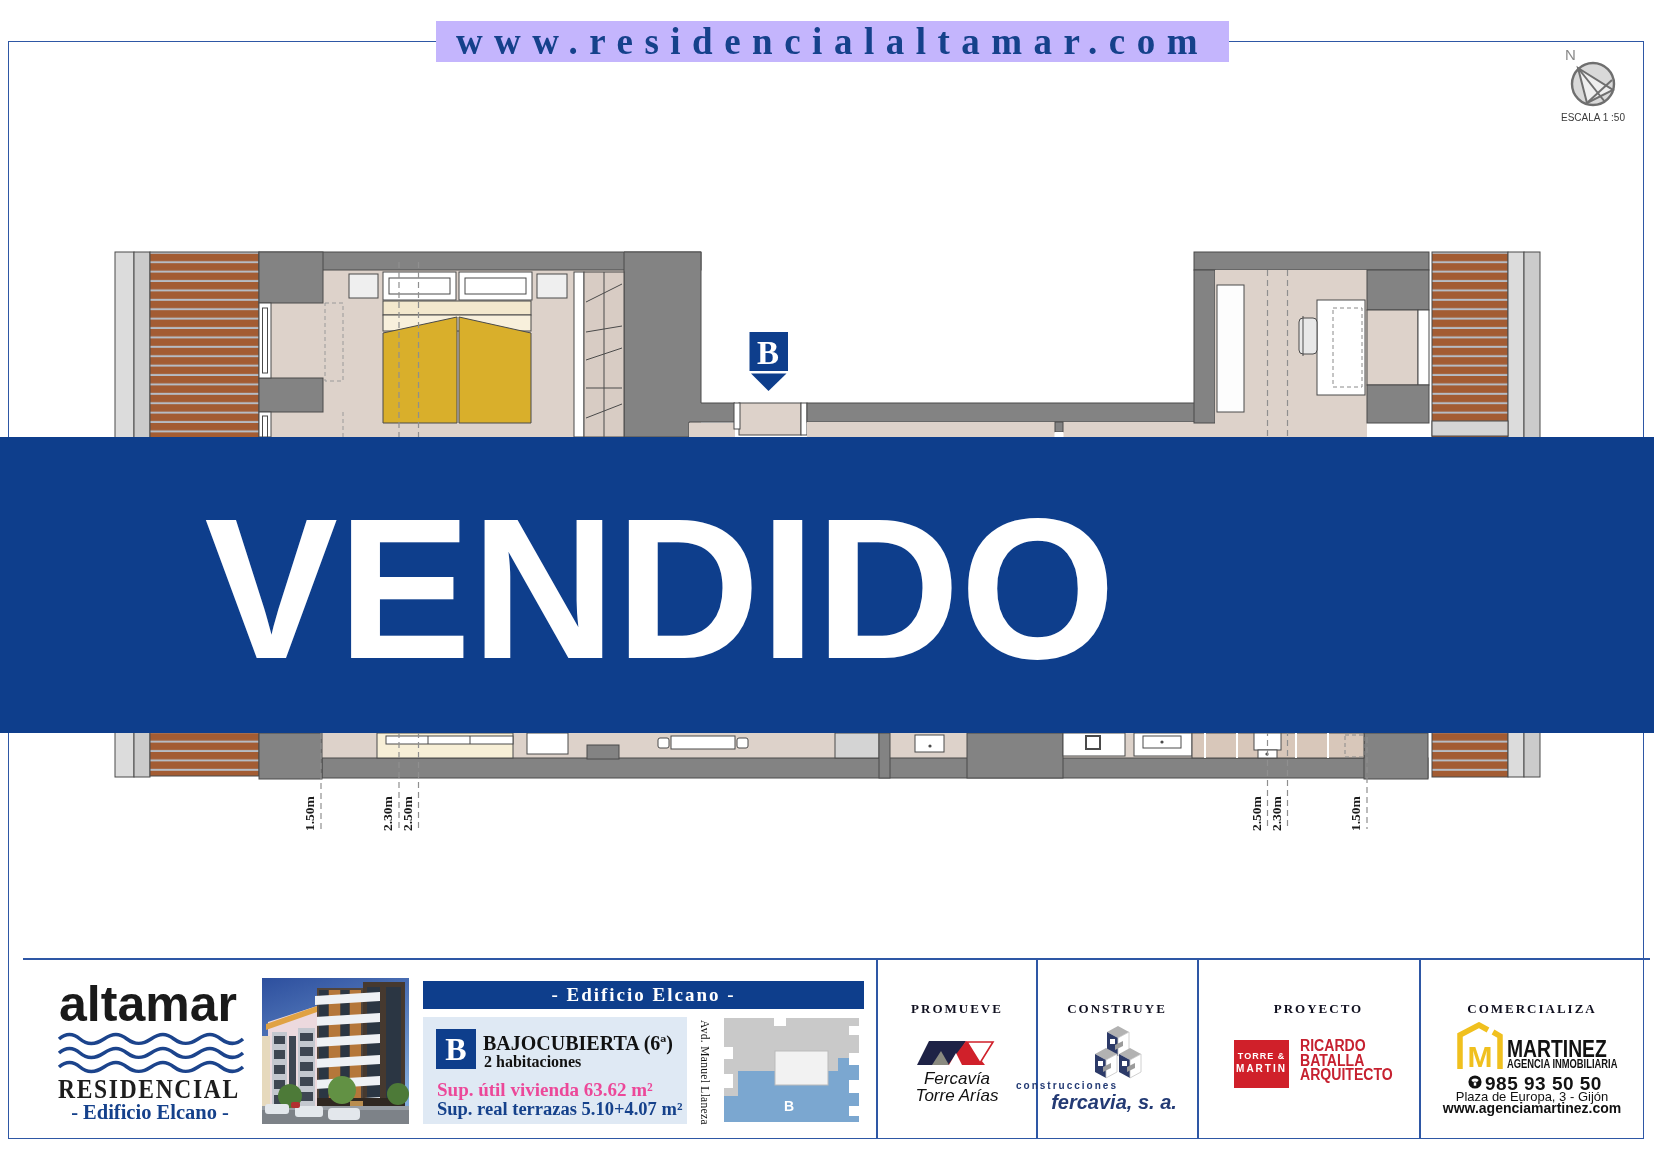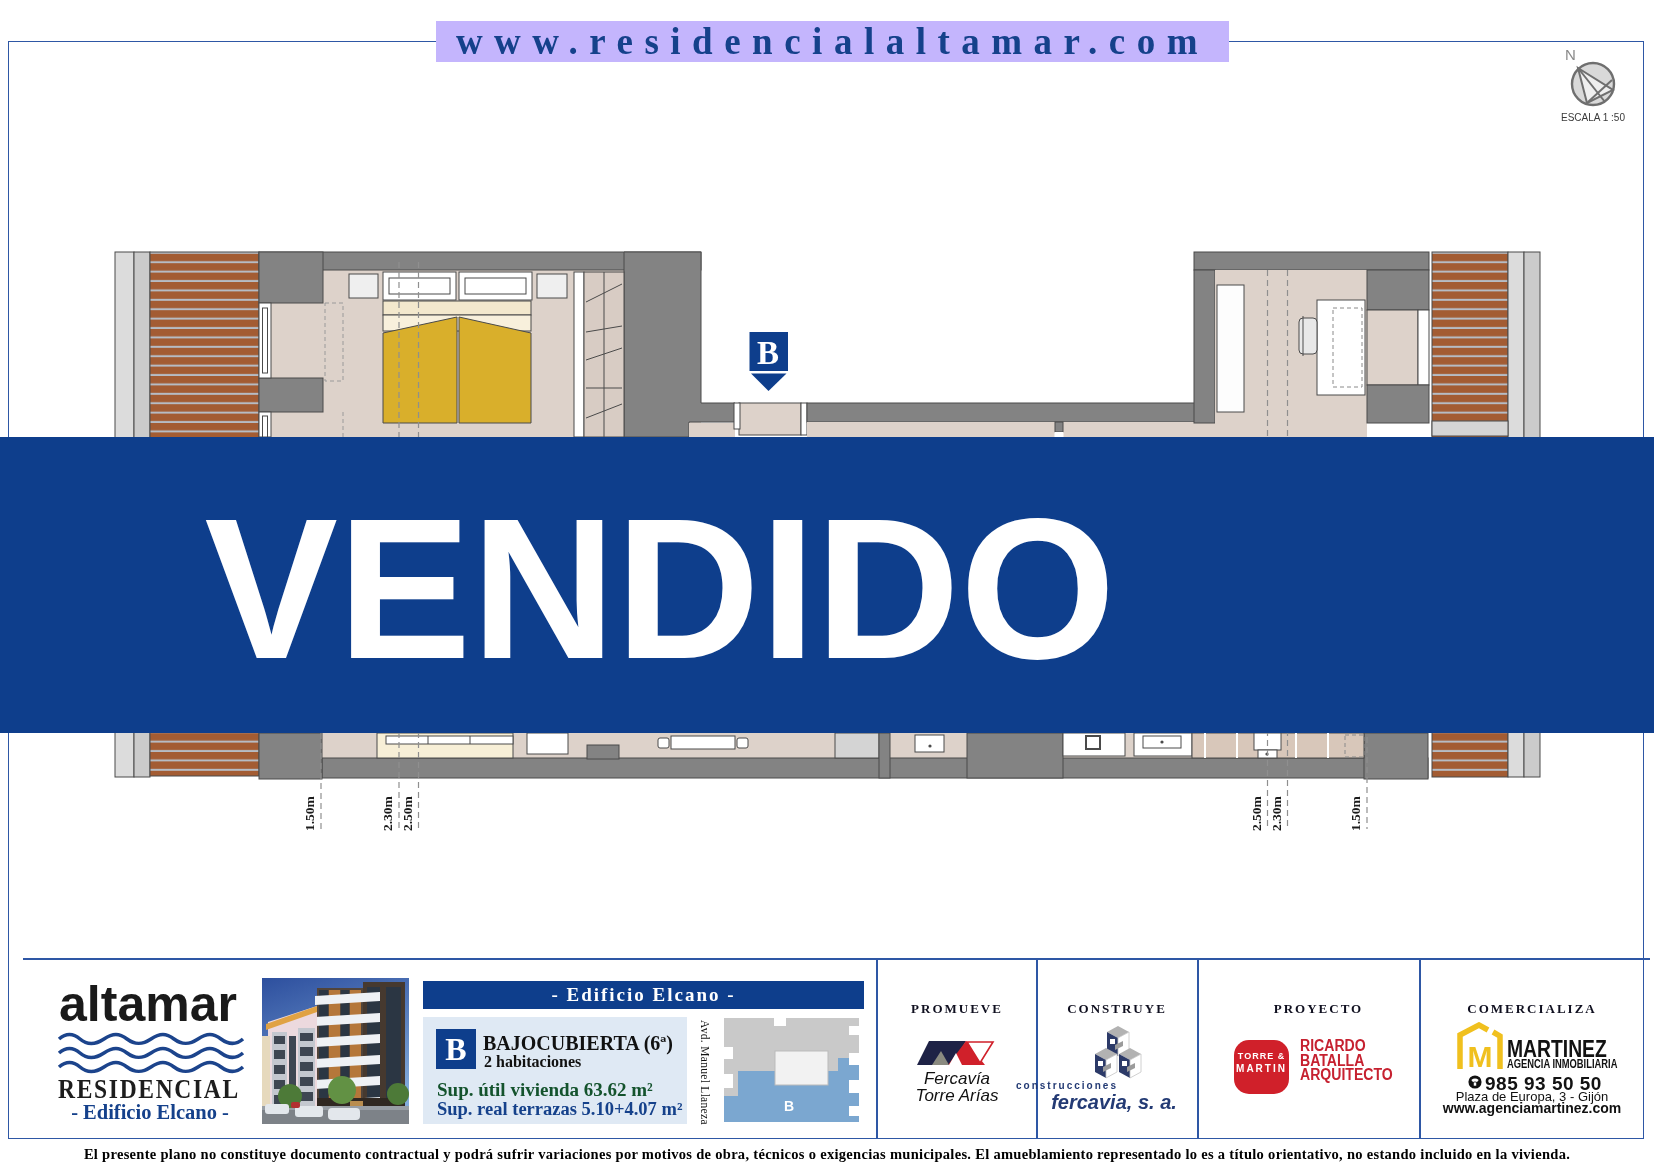--- a/index.html
+++ b/index.html
@@ -260,21 +260,21 @@
 
 <div class="abs serif" style="left:423px;top:981px;width:441px;height:28px;background:#0e3e8c;
      line-height:28px;text-align:center;color:#ffffff;font-weight:bold;font-size:19px;letter-spacing:2px;">- Edificio Elcano -</div>
 
 <div class="abs" style="left:423px;top:1017px;width:264px;height:107px;background:#dfe9f4;"></div>
 <div class="abs" style="left:436px;top:1029px;width:40px;height:40px;background:#0e3e8c;
      text-align:center;line-height:40px;font-family:'Liberation Serif',serif;font-weight:bold;
      font-size:32px;color:#ffffff;">B</div>
 <div class="abs serif" style="left:483px;top:1032px;font-weight:bold;font-size:20px;color:#111;">BAJOCUBIERTA (6ª)</div>
 <div class="abs serif" style="left:484px;top:1053px;font-weight:bold;font-size:16px;color:#111;">2 habitaciones</div>
-<div class="abs serif" style="left:437px;top:1079px;font-weight:bold;font-size:19px;color:#14532d;">Sup. útil vivienda 63.62 m²</div>
+<div class="abs serif" style="left:437px;top:1079px;font-weight:bold;font-size:19px;color:#ec4899;">Sup. útil vivienda 63.62 m²</div>
 <div class="abs serif" style="left:437px;top:1099px;font-weight:bold;font-size:18.5px;color:#15418b;">Sup. real terrazas 5.10+4.07 m²</div>
 
 <div class="abs serif" style="left:699px;top:1020px;height:106px;writing-mode:vertical-rl;
      font-size:11.5px;color:#111;letter-spacing:0.3px;">Avd. Manuel Llaneza</div>
 
 <svg class="abs" style="left:716px;top:1018px;" width="145" height="106" viewBox="0 0 145 106">
   <path d="M8,0 H143 V40 H122 V53 H22 V78 H8 Z" fill="#c9c9c9"></path>
   <path d="M22,53 H122 V40 H143 V104 H8 V78 H22 Z" fill="#7ba7d0"></path>
   <rect x="59" y="33" width="53" height="34" fill="#f2f2f2" stroke="#bbbbbb"></rect>
   <g fill="#ffffff">
@@ -323,21 +323,21 @@
     <polygon points="26,30 37,24 48,30 37,36" fill="#b2b2b2"></polygon>
     <polygon points="26,30 37,36 37,54 26,48" fill="#2c3a68"></polygon>
     <polygon points="37,36 48,30 48,48 37,54" fill="#ffffff" stroke="#c4c4c4" stroke-width="0.8"></polygon>
     <rect x="29" y="37" width="5" height="5" fill="#ffffff"></rect>
     <polygon points="34,43 42,39 42,44 34,48" fill="#9b9b9b"></polygon>
   </g>
 </svg>
 <div class="abs" style="left:987px;top:1080px;width:160px;text-align:center;font-weight:bold;font-size:10px;letter-spacing:2px;color:#233a74;">construcciones</div>
 <div class="abs" style="left:1037px;top:1091px;width:154px;text-align:center;font-weight:bold;font-style:italic;font-size:20px;color:#233a74;">fercavia, s. a.</div>
 
-<div class="abs" style="left:1234px;top:1040px;width:55px;height:54px;background:#d0202a;text-align:center;border-radius:15px;">
+<div class="abs" style="left:1234px;top:1040px;width:55px;height:48px;background:#d0202a;text-align:center;">
   <div style="margin-top:11px;font-weight:bold;font-size:9px;letter-spacing:1px;color:#fff;">TORRE &amp;</div>
   <div style="margin-top:2px;font-weight:bold;font-size:10px;letter-spacing:2px;color:#fff;">MARTIN</div>
   <div style="margin-top:19px;font-size:8px;color:#fff;">arquitectos</div>
 </div>
 <div class="abs" style="left:1300px;top:1039px;width:96px;color:#c62130;font-weight:bold;
      transform:scaleX(0.88);transform-origin:0 0;">
   <div style="font-size:16px;line-height:14.5px;">RICARDO</div>
   <div style="font-size:16px;line-height:14.5px;">BATALLA</div>
   <div style="font-size:16px;line-height:14.5px;">ARQUITECTO</div>
 </div>
@@ -355,16 +355,14 @@
      transform:scaleX(0.78);transform-origin:0 0;line-height:1;">AGENCIA INMOBILIARIA</div>
 <svg class="abs" style="left:1468px;top:1075px;" width="14" height="14" viewBox="0 0 17 17">
   <circle cx="8.5" cy="8.5" r="8" fill="#121212"></circle>
   <path d="M4,6 q4.5,-3.5 9,0 l-2,2.5 q-2.5,-1.5 -5,0 Z" fill="#ffffff"></path>
   <rect x="7" y="9" width="3" height="4" fill="#ffffff"></rect>
 </svg>
 <div class="abs" style="left:1485px;top:1073px;font-weight:bold;font-size:19px;letter-spacing:0.5px;color:#121212;">985 93 50 50</div>
 <div class="abs" style="left:1419px;top:1089px;width:226px;text-align:center;font-size:13px;color:#111;">Plaza de Europa, 3 - Gijón</div>
 <div class="abs" style="left:1419px;top:1100px;width:226px;text-align:center;font-weight:bold;font-size:14px;color:#111;">www.agenciamartinez.com</div>
 
-<div class="abs serif" style="left:0;top:1146px;width:1654px;text-align:center;font-weight:bold;
-     font-size:14.5px;letter-spacing:0.3px;color:#000;">El presente plano no constituye documento contractual y podrá sufrir variaciones por motivos de obra, técnicos o exigencias municipales. El amueblamiento representado lo es a título orientativo, no estando incluido en la vivienda.</div>
 
 </div>
 
 </body></html>

